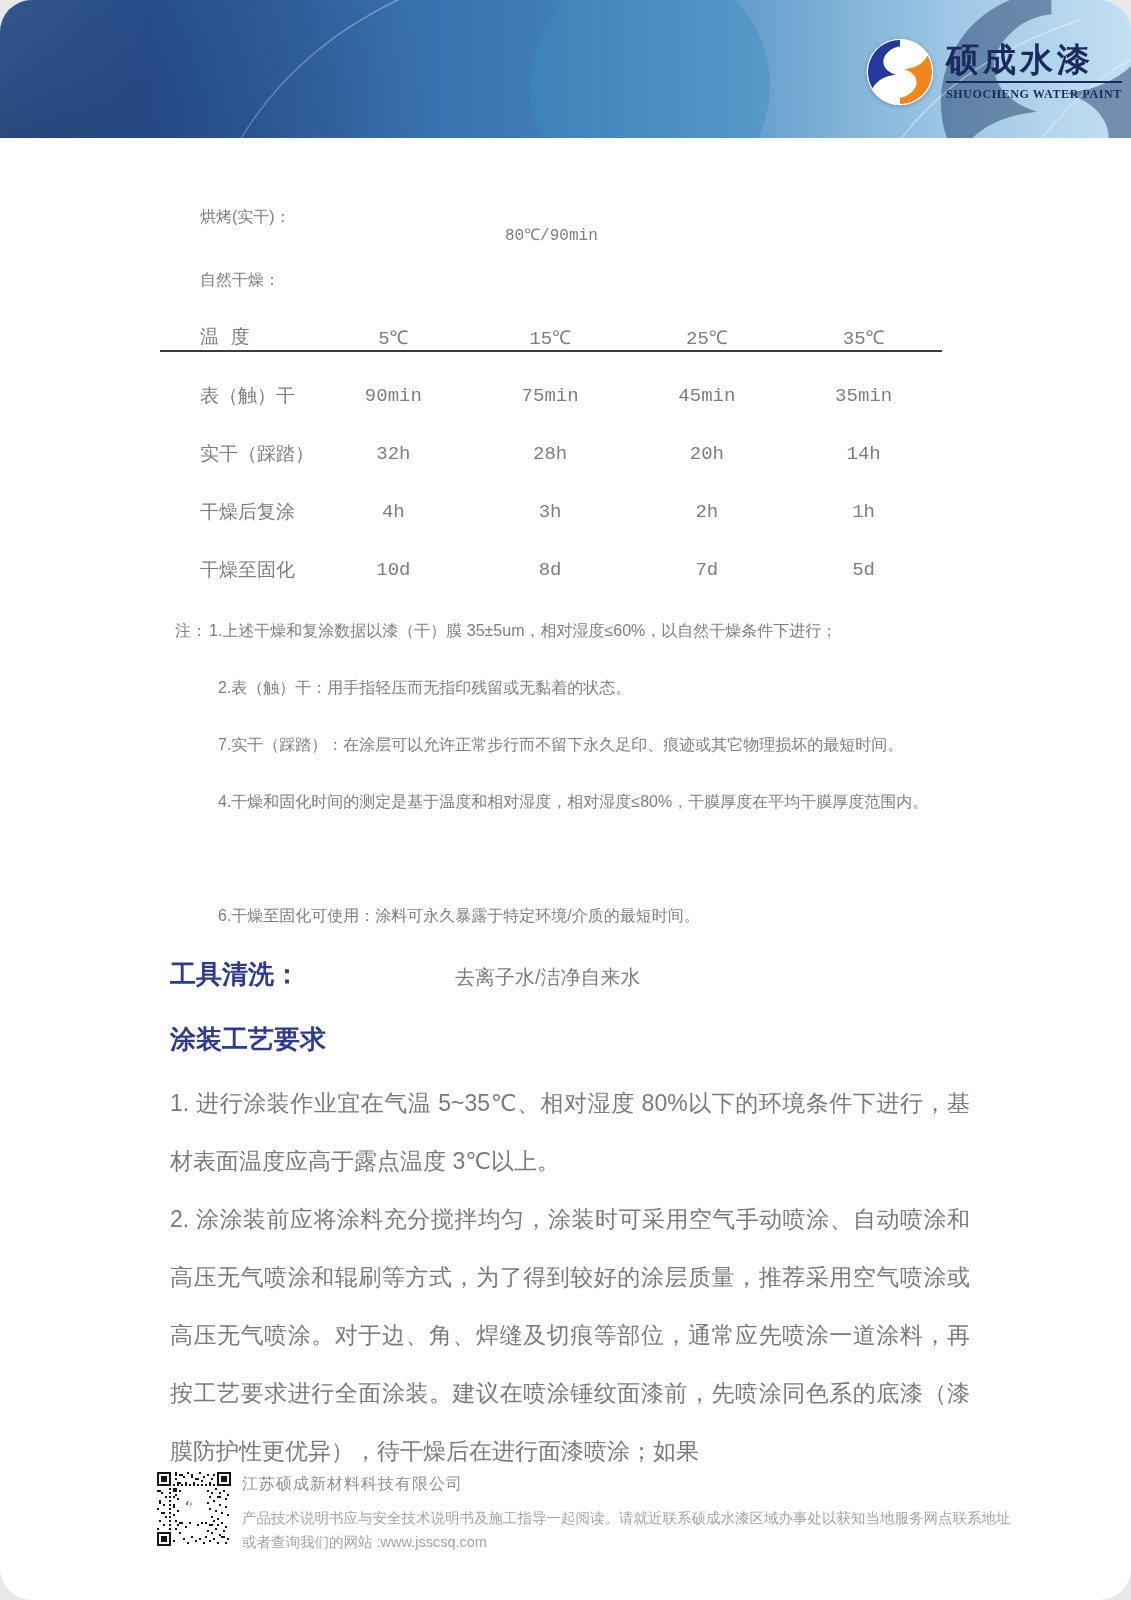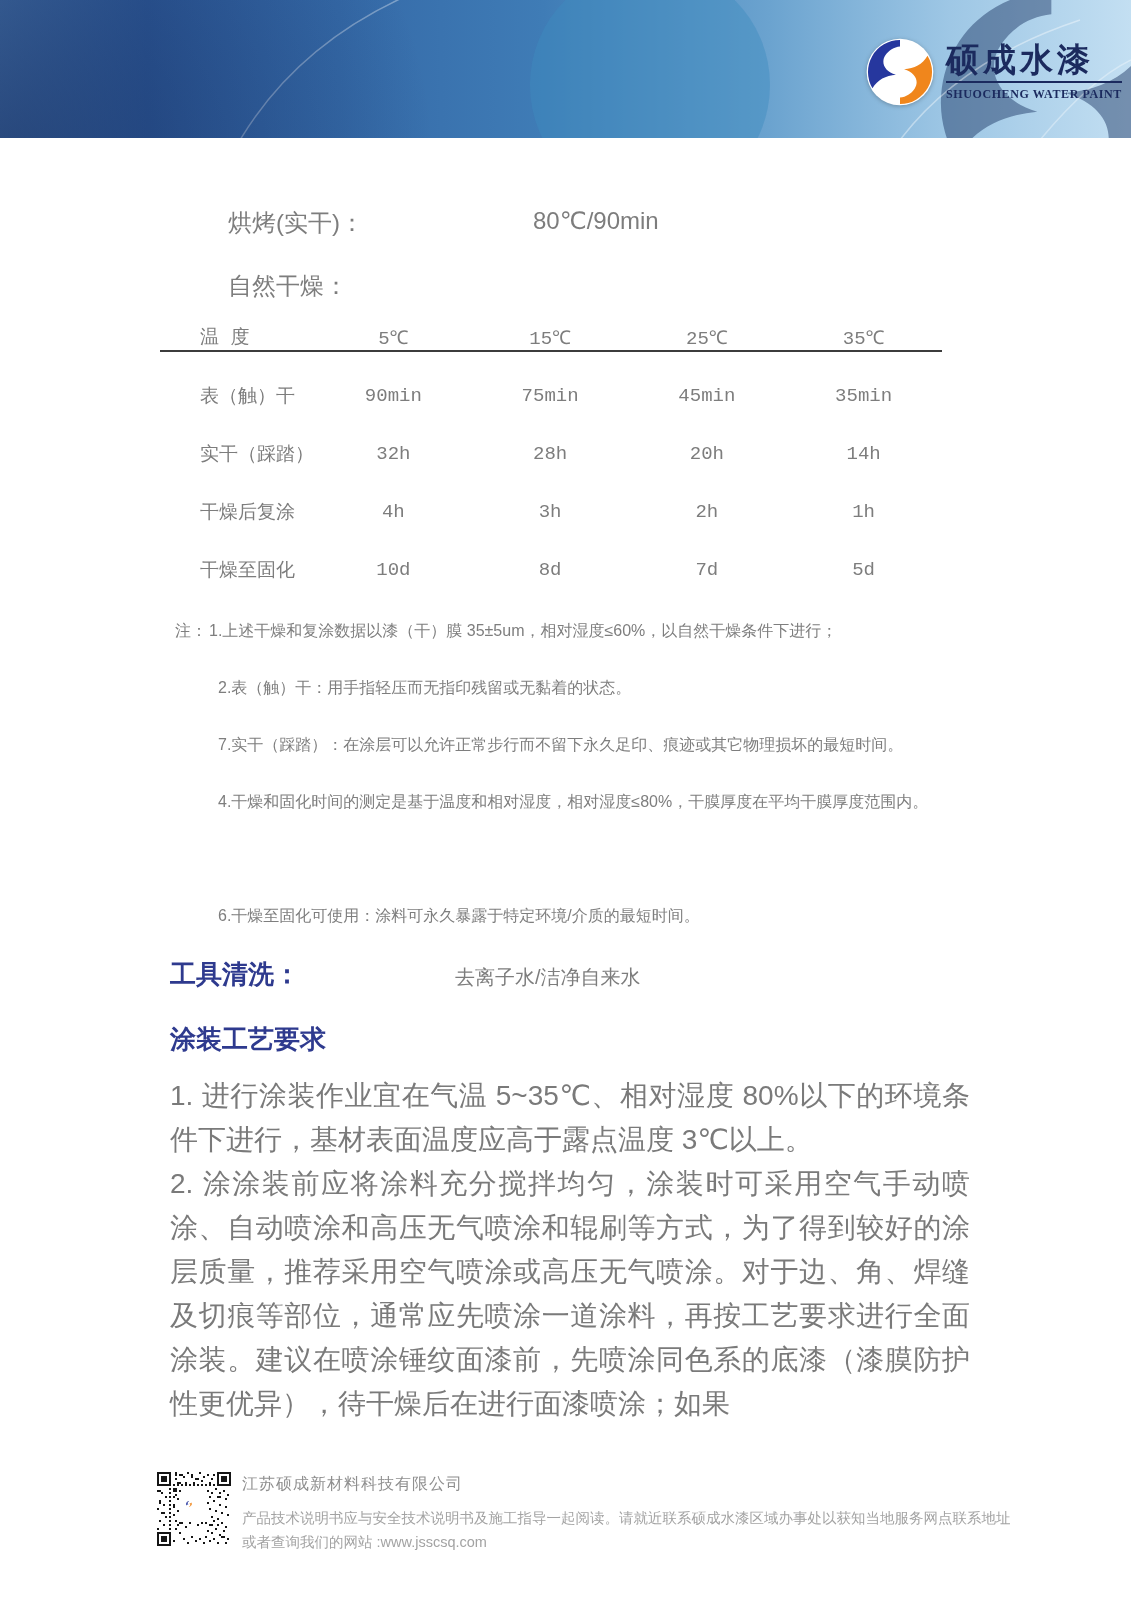--- a/index.html
+++ b/index.html
@@ -1,20 +1,21 @@
 <!DOCTYPE html>
 <html><head>
 <meta charset="utf-8">
 <style>
   html,body{margin:0;padding:0;background:#e8e8e8;}
   .page{
     position:relative;width:1131px;height:1600px;background:#ffffff;
     margin:0 auto;overflow:hidden;
     font-family:"Liberation Sans","DejaVu Sans",sans-serif;
     color:#7d7d7d;
+    border-radius:32px;
   }
   
   .banner{
     position:absolute;top:0;left:0;width:1131px;height:138px;
     background:linear-gradient(90deg,#4675ae 0%,#305e9e 13%,#356aa8 30%,#3f7cb6 48%,#6ba3cf 68%,#9ec7e5 84%,#c3dff2 100%);
     overflow:hidden;
   }
   .banner-shade{
     position:absolute;inset:0;
     background:radial-gradient(circle at 0% 120%,rgba(14,32,80,0.55),rgba(14,32,80,0) 38%);
@@ -27,22 +28,22 @@
   .brand-cn{
     font-family:"Liberation Serif","DejaVu Serif",serif;font-weight:bold;
     font-size:33px;letter-spacing:4px;color:#1b2a5e;line-height:1.1;
     border-bottom:2px solid #1b2a5e;padding-bottom:3px;white-space:nowrap;
   }
   .brand-en{
     font-family:"Liberation Serif","DejaVu Serif",serif;font-weight:bold;
     font-size:12px;letter-spacing:0.6px;color:#1b2a5e;margin-top:4px;white-space:nowrap;
   }
   
-  .spec-row{position:absolute;left:200px;width:760px;height:26px;font-size:24px;color:#7d7d7d;margin-left:28px;}
-  .spec-row .spec-value{position:absolute;left:305px;top:0;}
+  .spec-row{position:absolute;left:200px;width:760px;height:26px;font-size:16px;color:#7d7d7d;}
+  .spec-row .spec-value{position:absolute;left:305px;top:16px;font-family:Liberation Mono, monospace;}
   
   .t-grid{
     position:absolute;left:160px;width:782px;height:26px;
     display:grid;grid-template-columns:155px repeat(4,1fr);
     font-size:19px;color:#7d7d7d;align-items:center;font-family:Liberation Mono, monospace;
   }
   .t-grid .t-label{padding-left:40px;white-space:nowrap;}
   .t-grid .t-cell{text-align:center;}
   .t-line{position:absolute;left:160px;width:782px;border-top:2px solid #3c3c3c;}
   
@@ -50,21 +51,21 @@
   .note-line.indent{padding-left:43px;}
   .note-prefix{margin-right:2px;}
   
   .section-heading{
     position:absolute;left:170px;font-size:26px;font-weight:bold;color:#2e3a8e;white-space:nowrap;
   }
   .inline-value{position:absolute;left:455px;font-size:20px;color:#7d7d7d;white-space:nowrap;}
   
   .paragraphs{
     position:absolute;left:170px;top:1074px;width:800px;
-    font-size:28px;line-height:44px;color:#7a7a7a;text-align:justify;
+    font-size:23px;line-height:58px;color:#7a7a7a;text-align:justify;
   }
   .paragraphs p{margin:0;}
   
   .qr{position:absolute;left:157px;top:1472px;width:74px;height:74px;}
   .footer-company{position:absolute;left:242px;top:1474px;font-size:16px;color:#8f8f8f;letter-spacing:1px;white-space:nowrap;}
   .footer-note{position:absolute;left:242px;width:830px;font-size:14.5px;color:#a3a3a3;white-space:nowrap;}
 </style>
 </head>
 <body>
 

